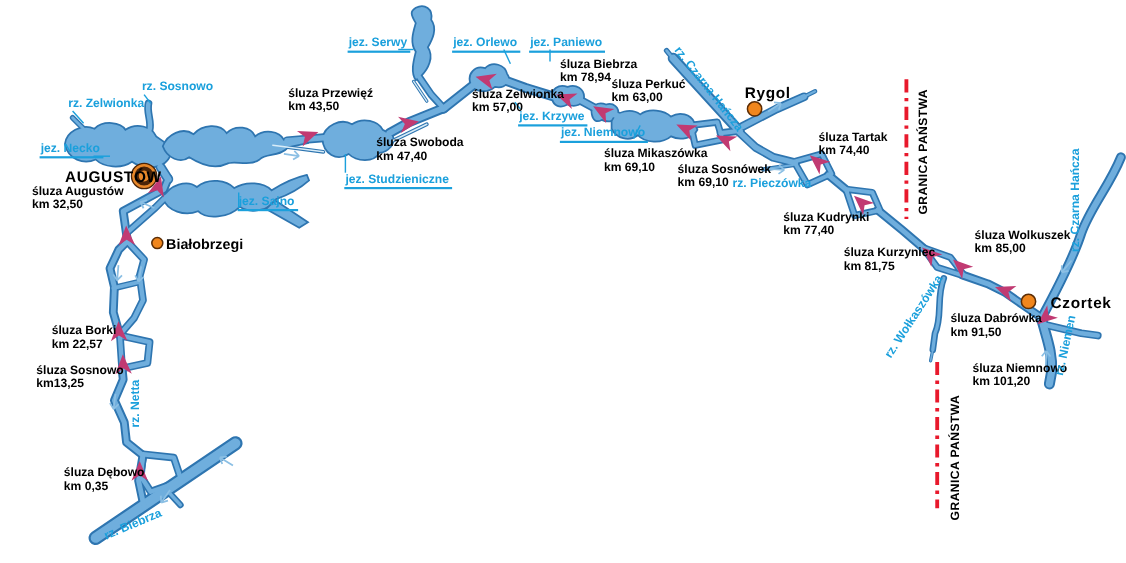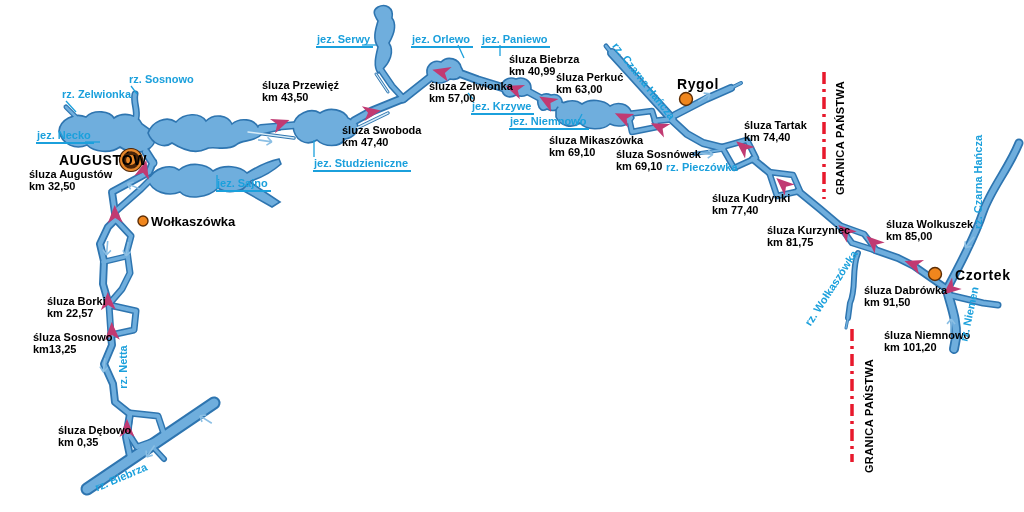--- a/index.html
+++ b/index.html
@@ -195,21 +195,21 @@
       <circle r="6.8" fill="none" stroke="#4A2408" stroke-width="3.8"></circle>
       <circle r="2.6" fill="#E8882A"></circle>
     </g>
     <circle cx="143" cy="221" r="5" fill="#F0861D" stroke="#5C2D05" stroke-width="1.4"></circle>
     <circle cx="686" cy="99" r="6.5" fill="#F0861D" stroke="#5C2D05" stroke-width="1.4"></circle>
     <circle cx="935" cy="274" r="6.5" fill="#F0861D" stroke="#5C2D05" stroke-width="1.4"></circle>
   </g>
 </svg>
 
 <div class="lbl town town-lg" style="left:48px;top:152px">AUGUSTÓW</div>
-<div class="lbl town town-md" style="left:151px;top:214px">Wołkaszówka</div>
+<div class="lbl town town-md" style="left:151px;top:214px">Białobrzegi</div>
 <div class="lbl town town-lg" style="left:666px;top:76px">Rygol</div>
 <div class="lbl town town-lg" style="left:944px;top:267px">Czortek</div>
 
 <div class="lbl lock" style="left:58px;top:424px">
       <span>śluza Dębowo</span>
       <span>km 0,35</span>
     </div>
 <div class="lbl lock" style="left:33px;top:331px">
       <span>śluza Sosnowo</span>
       <span>km13,25</span>
@@ -229,21 +229,21 @@
 <div class="lbl lock" style="left:342px;top:124px">
       <span>śluza Swoboda</span>
       <span>km 47,40</span>
     </div>
 <div class="lbl lock" style="left:429px;top:80px">
       <span>śluza Zelwionka</span>
       <span>km 57,00</span>
     </div>
 <div class="lbl lock" style="left:509px;top:53px">
       <span>śluza Biebrza</span>
-      <span>km 40,99</span>
+      <span>km 78,94</span>
     </div>
 <div class="lbl lock" style="left:556px;top:71px">
       <span>śluza Perkuć</span>
       <span>km 63,00</span>
     </div>
 <div class="lbl lock" style="left:549px;top:134px">
       <span>śluza Mikaszówka</span>
       <span>km 69,10</span>
     </div>
 <div class="lbl lock" style="left:616px;top:148px">
@@ -255,21 +255,21 @@
       <span>km 74,40</span>
     </div>
 <div class="lbl lock" style="left:712px;top:192px">
       <span>śluza Kudrynki</span>
       <span>km 77,40</span>
     </div>
 <div class="lbl lock" style="left:767px;top:224px">
       <span>śluza Kurzyniec</span>
       <span>km 81,75</span>
     </div>
-<div class="lbl lock" style="left:886px;top:218px">
+<div class="lbl lock" style="left:886px;top:208px">
       <span>śluza Wolkuszek</span>
       <span>km 85,00</span>
     </div>
 <div class="lbl lock" style="left:864px;top:284px">
       <span>śluza Dabrówka</span>
       <span>km 91,50</span>
     </div>
 <div class="lbl lock" style="left:884px;top:329px">
       <span>śluza Niemnowo</span>
       <span>km 101,20</span>

